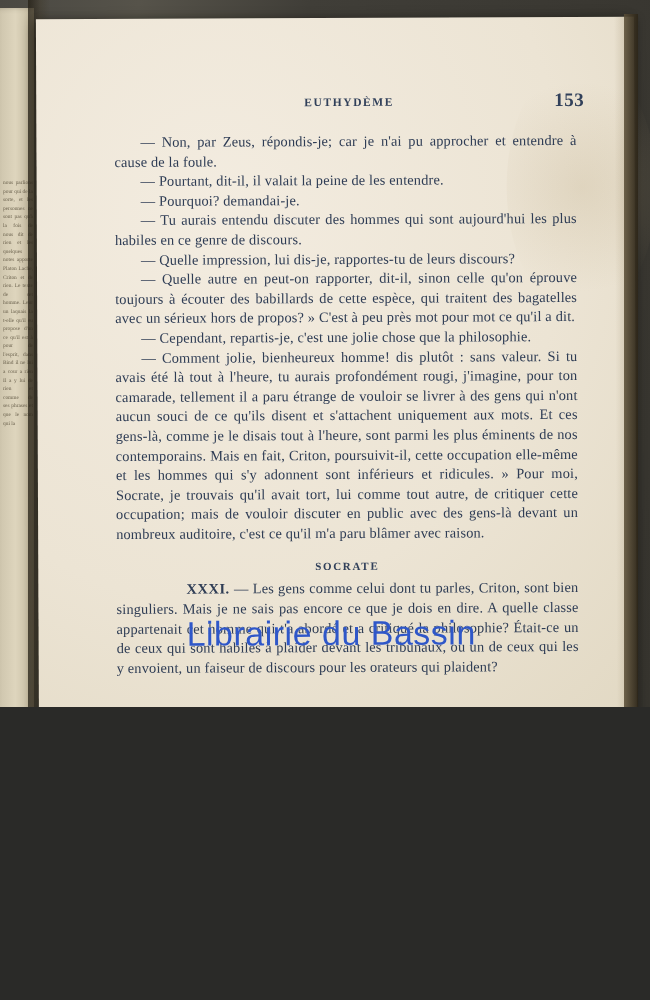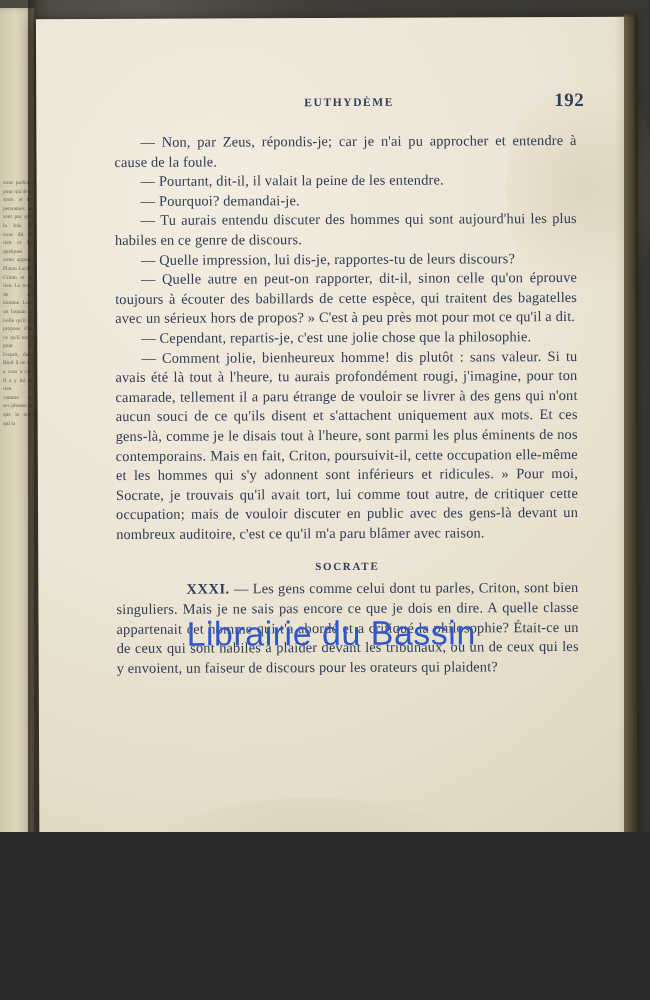--- a/index.html
+++ b/index.html
@@ -3,21 +3,21 @@
 <meta charset="utf-8">
 <style>
   html, body {
     margin: 0;
     padding: 0;
     background: #2a2a28;
   }
   #page {
     position: relative;
     width: 650px;
-    height: 832px;
+    height: 707px;
     overflow: hidden;
     background: #0369a1;
     font-family: "Liberation Serif", serif;
   }
 
   
   .backdrop {
     position: absolute;
     inset: 0;
     background:
@@ -167,21 +167,21 @@
   <div class="gutter"></div>
 
   <div class="page-sheet">
     <div class="stain s1"></div>
     <div class="stain s2"></div>
     <div class="stain s3"></div>
 
     <div class="content">
       <div class="header-row">
         <div class="running-head">EUTHYDÈME</div>
-        <div class="folio">192</div>
+        <div class="folio">153</div>
       </div>
 
       <p class="body ind">— Non, par Zeus, répondis-je; car je n'ai pu approcher et entendre à cause de la foule.</p>
       <p class="body ind">— Pourtant, dit-il, il valait la peine de les entendre.</p>
       <p class="body ind">— Pourquoi? demandai-je.</p>
       <p class="body ind">— Tu aurais entendu discuter des hommes qui sont aujourd'hui les plus habiles en ce genre de discours.</p>
       <p class="body ind">— Quelle impression, lui dis-je, rapportes-tu de leurs discours?</p>
       <p class="body ind">— Quelle autre en peut-on rapporter, dit-il, sinon celle qu'on éprouve toujours à écouter des babillards de cette espèce, qui traitent des bagatelles avec un sérieux hors de propos? » C'est à peu près mot pour mot ce qu'il a dit.</p>
       <p class="body ind">— Cependant, repartis-je, c'est une jolie chose que la philosophie.</p>
       <p class="body ind"><span>— Comment jolie, bienheureux homme! dis plutôt : sans valeur. Si tu avais été là tout à l'heure, tu aurais profondément rougi, j'imagine, pour ton camarade, tellement il a paru étrange de vouloir se livrer à des gens qui n'ont aucun souci de ce qu'ils disent et s'attachent uniquement aux mots. Et ces gens-là, comme je le disais tout à l'heure, sont parmi les plus éminents de nos contemporains. Mais en fait, Criton, poursuivit-il, cette occupation elle-même et les hommes qui s'y adonnent sont inférieurs et ridicules. » Pour moi, Socrate, je trouvais qu'il avait tort, lui comme tout autre, de critiquer cette occupation; mais de vouloir discuter en public avec des gens-là devant un nombreux auditoire, c'est ce qu'il m'a paru blâmer avec raison.</span></p>

